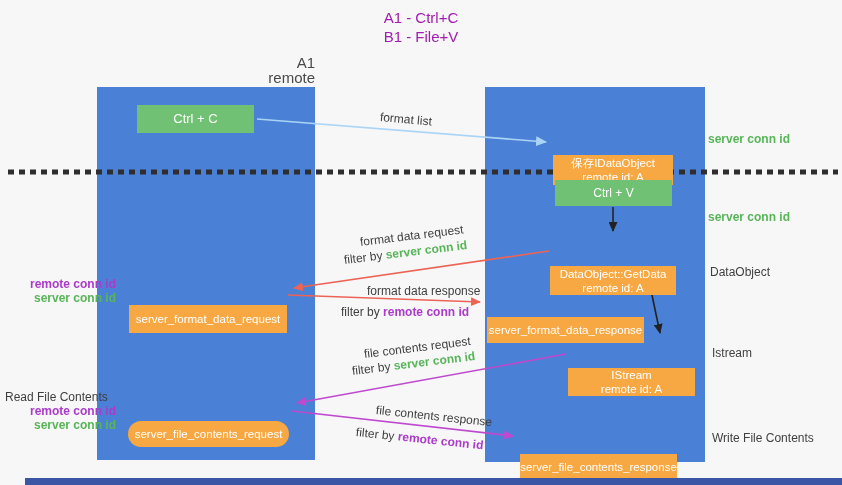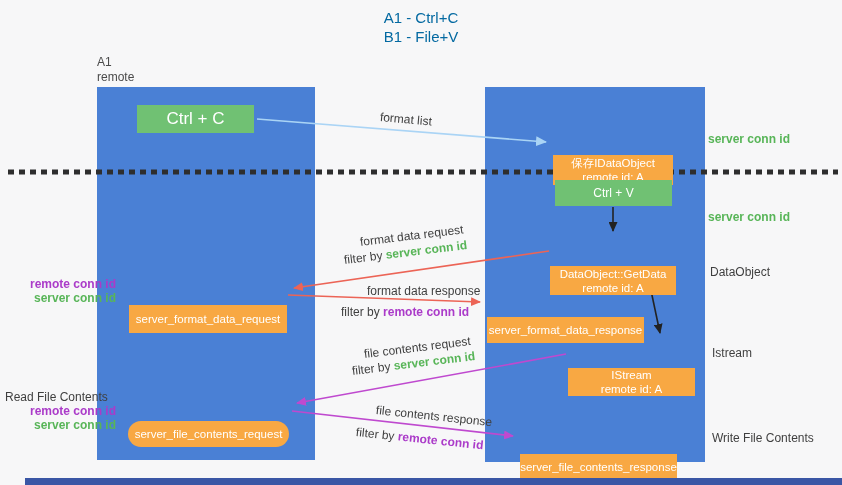--- a/index.html
+++ b/index.html
@@ -4,40 +4,40 @@
 <style>
   html,body { margin:0; padding:0; background:#f7f7f8; }
   .canvas {
     position:relative; width:842px; height:485px; overflow:hidden;
     background:#f7f7f8;
     font-family:"Liberation Sans", sans-serif;
     color:#3f3f3f;
   }
   .title {
     position:absolute; left:0; top:8px; width:842px;
-    text-align:center; font-size:15px; line-height:19px; color:#0369a1;
+    text-align:center; font-size:15px; line-height:19px; color:#a21caf;
   }
   .col-header {
-    position:absolute; top:55px; text-align:left;
-    font-size:12px; line-height:15px; color:#4a4a4a;
+    position:absolute; top:55px; text-align:right;
+    font-size:15px; line-height:15px; color:#4a4a4a;
   }
   #hdr-a1 { left:97px; width:218px; }
   #hdr-b1 { left:485px; width:220px; }
   .lifeline { position:absolute; top:87px; background:#4a80d5; z-index:1; }
   #col-a1 { left:97px; width:218px; height:373px; }
   #col-b1 { left:485px; width:220px; height:375px; }
   svg.arrows { position:absolute; left:0; top:0; z-index:2; pointer-events:none; }
   .box {
     position:absolute; z-index:3; color:#fff; text-align:center;
     display:flex; flex-direction:column; align-items:center; justify-content:center;
     font-size:11.5px; line-height:14px;
   }
   .green  { background:#70c173; }
   .orange { background:#f8a843;margin-top:28px; }
-  #box-ctrl-c   { left:137px; top:105px; width:117px; height:28px; font-size:17px; }
+  #box-ctrl-c   { left:137px; top:105px; width:117px; height:28px; font-size:13px; }
   #box-save-ido { left:553px; top:127px; width:120px; height:30px; }
   #box-ctrl-v   { left:555px; top:180px; width:117px; height:26px; font-size:12px; }
   #box-getdata  { left:550px; top:238px; width:126px; height:29px; }
   #box-sfd-req  { left:129px; top:277px; width:158px; height:28px; }
   #box-sfd-resp { left:487px; top:289px; width:157px; height:26px; }
   #box-istream  { left:568px; top:340px; width:127px; height:28px; }
   #box-sfc-req  { left:128px; top:393px; width:161px; height:26px;border-radius:13px; }
   #box-sfc-resp { left:520px; top:426px; width:157px; height:26px; }
   .edge-label {
     position:absolute; z-index:4; font-size:12px; color:#3f3f3f;

